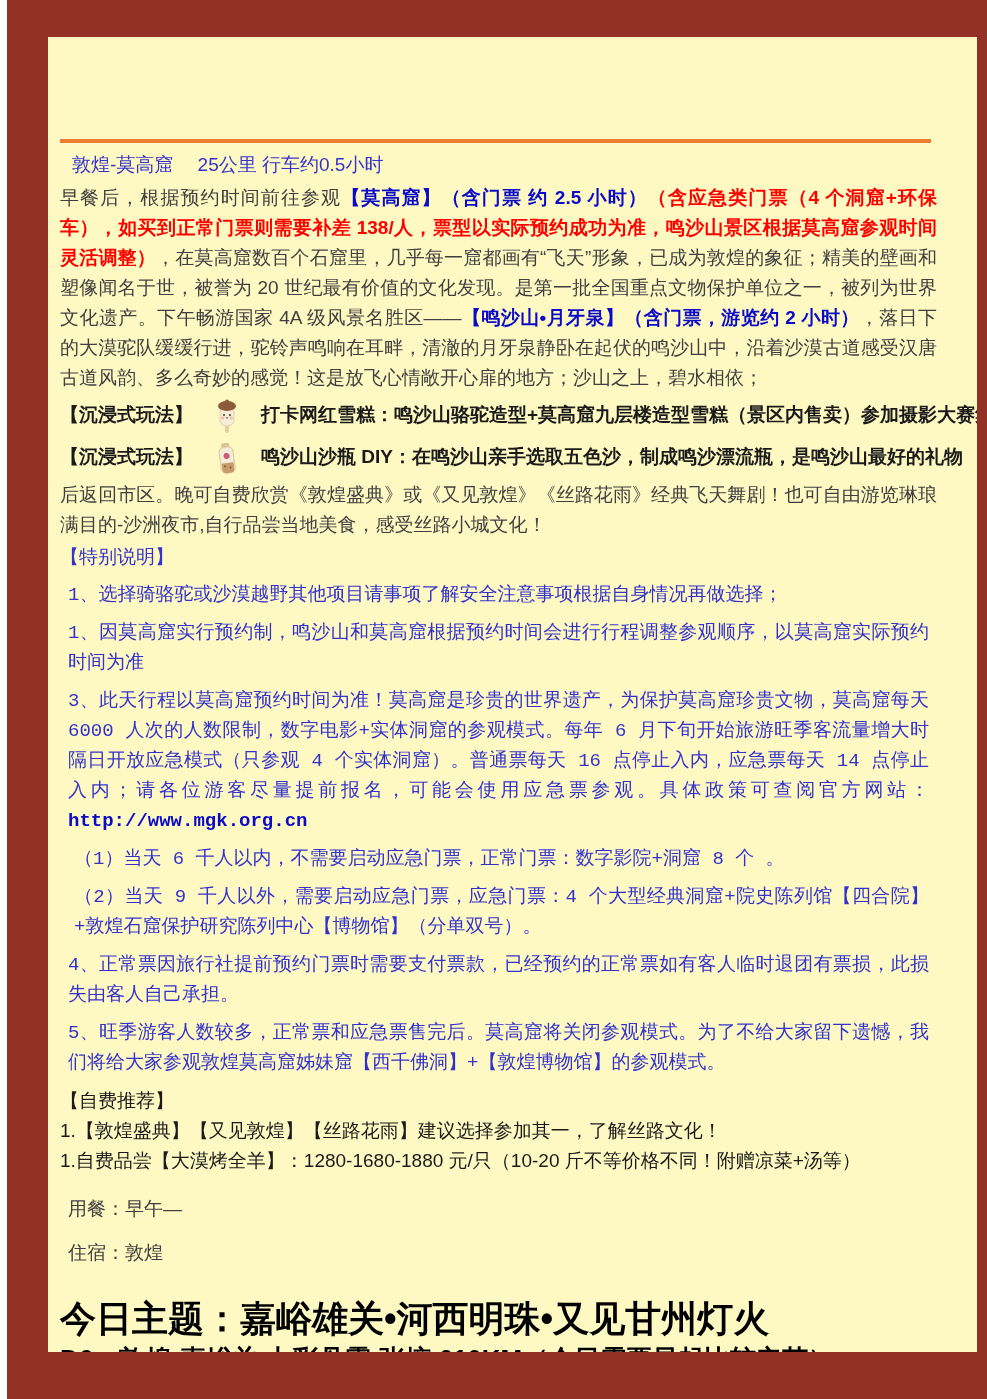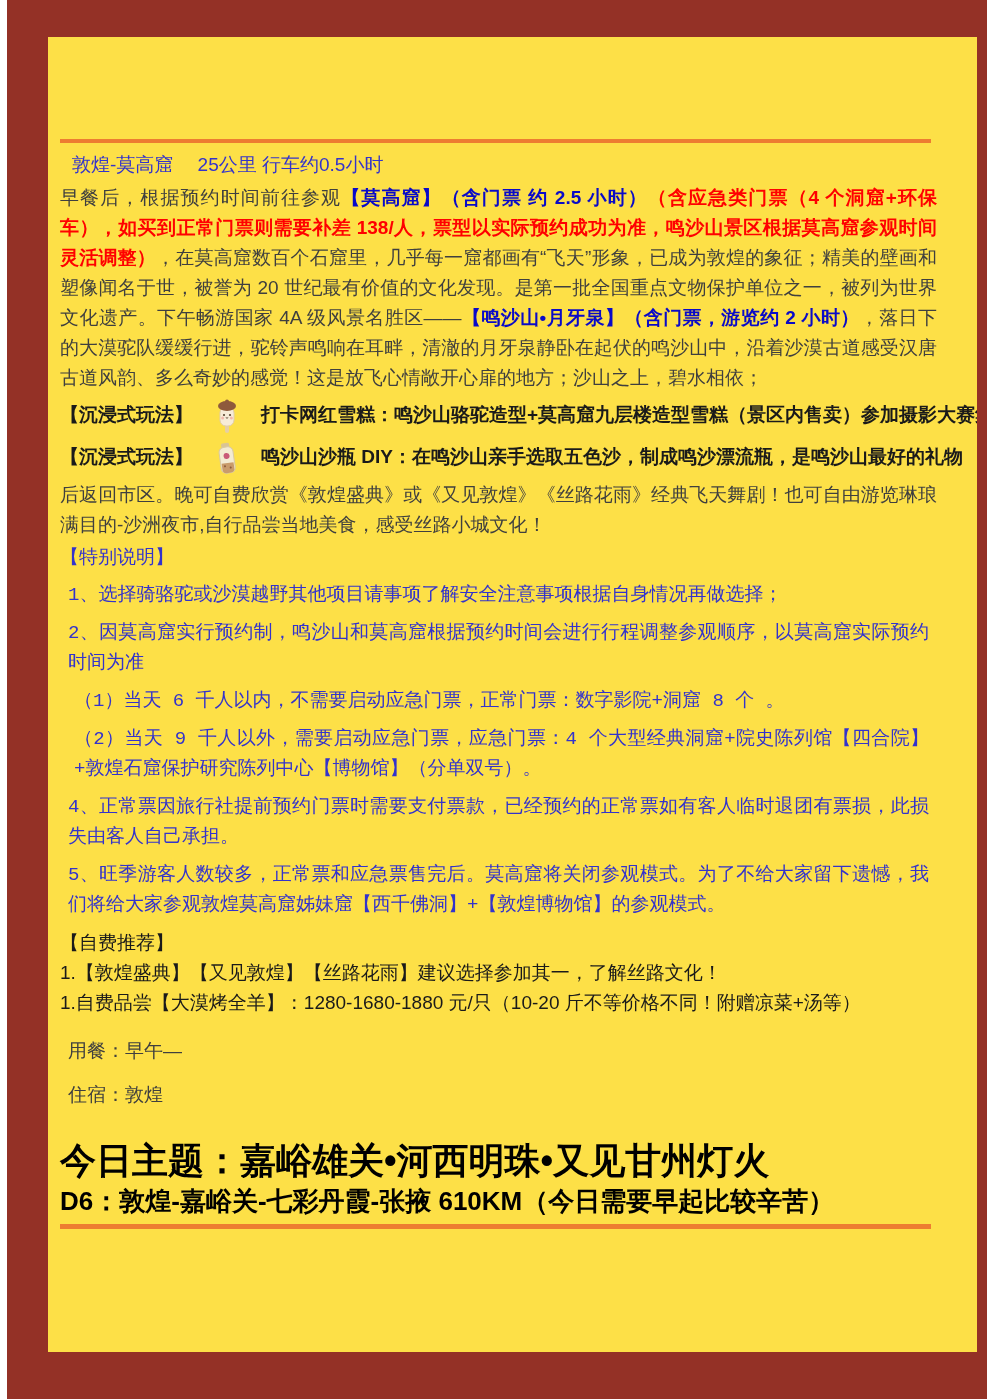--- a/index.html
+++ b/index.html
@@ -7,21 +7,21 @@
     --red:#FF0000; --body:#3F3F3F; --black:#1A1A1A;
   }
   *{margin:0;padding:0;box-sizing:border-box;}
   html,body{width:987px;}
   body{font-family:"Liberation Sans","DejaVu Sans",sans-serif;background:#fff;}
   .page{position:relative;width:987px;height:1399px;background:#fff;overflow:hidden;}
   .frame-top{position:absolute;left:7px;top:0;right:0;height:37px;background:var(--frame);}
   .frame-left{position:absolute;left:7px;top:0;width:41px;height:100%;background:var(--frame);}
   .frame-right{position:absolute;right:0;top:0;width:10px;height:100%;background:var(--frame);}
   .frame-bottom{position:absolute;left:7px;bottom:0;right:0;height:47px;background:var(--frame);}
-  .content{position:absolute;left:48px;top:37px;right:10px;bottom:47px;background:#fde047;
+  .content{position:absolute;left:48px;top:37px;right:10px;bottom:47px;background:#fef9c3;
            padding:0 40px 0 12px;overflow:hidden;font-size:19px;line-height:30px;color:var(--body);}
   .divider{height:4px;background:var(--accent);margin-top:102px;margin-right:6px;}
   .divider2{height:5px;background:var(--accent);margin-top:8px;margin-right:6px;}
   .route-header{color:var(--blue);padding-left:12px;margin-top:7px;font-size:19px;}
   .para{text-align:justify;margin-top:3px;}
   .t-gray{color:var(--body);}
   .t-blue-bold{color:var(--bluebold);font-weight:bold;}
   .t-red-bold{color:var(--red);font-weight:bold;}
   .immersive{display:flex;align-items:center;gap:22px;height:40px;margin-top:2px;
              font-weight:bold;color:var(--black);white-space:nowrap;}
@@ -87,21 +87,22 @@
       </span>
       <span>鸣沙山沙瓶 DIY：在鸣沙山亲手选取五色沙，制成鸣沙漂流瓶，是鸣沙山最好的礼物</span>
     </div>
 
     <p class="para t-gray">后返回市区。晚可自费欣赏《敦煌盛典》或《又见敦煌》《丝路花雨》经典飞天舞剧！也可自由游览琳琅满目的-沙洲夜市,自行品尝当地美食，感受丝路小城文化！</p>
 
     <div class="section-heading-blue">【特别说明】</div>
 
     <div class="blue-list">
       <p>1、选择骑骆驼或沙漠越野其他项目请事项了解安全注意事项根据自身情况再做选择；</p>
-      <p>2、因莫高窟实行预约制，鸣沙山和莫高窟根据预约时间会进行行程调整参观顺序，以莫高窟实际预约时间为准</p>
+      <p>1、因莫高窟实行预约制，鸣沙山和莫高窟根据预约时间会进行行程调整参观顺序，以莫高窟实际预约时间为准</p>
+      <p><span>3、此天行程以莫高窟预约时间为准！莫高窟是珍贵的世界遗产，为保护莫高窟珍贵文物，莫高窟每天 6000 人次的人数限制，数字电影+实体洞窟的参观模式。每年 6 月下旬开始旅游旺季客流量增大时隔日开放应急模式（只参观 4 个实体洞窟）。普通票每天 16 点停止入内，应急票每天 14 点停止入内；请各位游客尽量提前报名，可能会使用应急票参观。具体政策可查阅官方网站：</span><a class="t-blue-bold">http://www.mgk.org.cn</a></p>
       <p class="sub-indent">（1）当天 6 千人以内，不需要启动应急门票，正常门票：数字影院+洞窟 8 个 。</p>
       <p class="sub-indent">（2）当天 9 千人以外，需要启动应急门票，应急门票：4 个大型经典洞窟+院史陈列馆【四合院】+敦煌石窟保护研究陈列中心【博物馆】（分单双号）。</p>
       <p>4、正常票因旅行社提前预约门票时需要支付票款，已经预约的正常票如有客人临时退团有票损，此损失由客人自己承担。</p>
       <p>5、旺季游客人数较多，正常票和应急票售完后。莫高窟将关闭参观模式。为了不给大家留下遗憾，我们将给大家参观敦煌莫高窟姊妹窟【西千佛洞】+【敦煌博物馆】的参观模式。</p>
     </div>
 
     <div class="section-heading-black">【自费推荐】</div>
     <div class="black-list">
       <p>1.【敦煌盛典】【又见敦煌】【丝路花雨】建议选择参加其一，了解丝路文化！</p>
       <p>1.自费品尝【大漠烤全羊】：1280-1680-1880 元/只（10-20 斤不等价格不同！附赠凉菜+汤等）</p>

